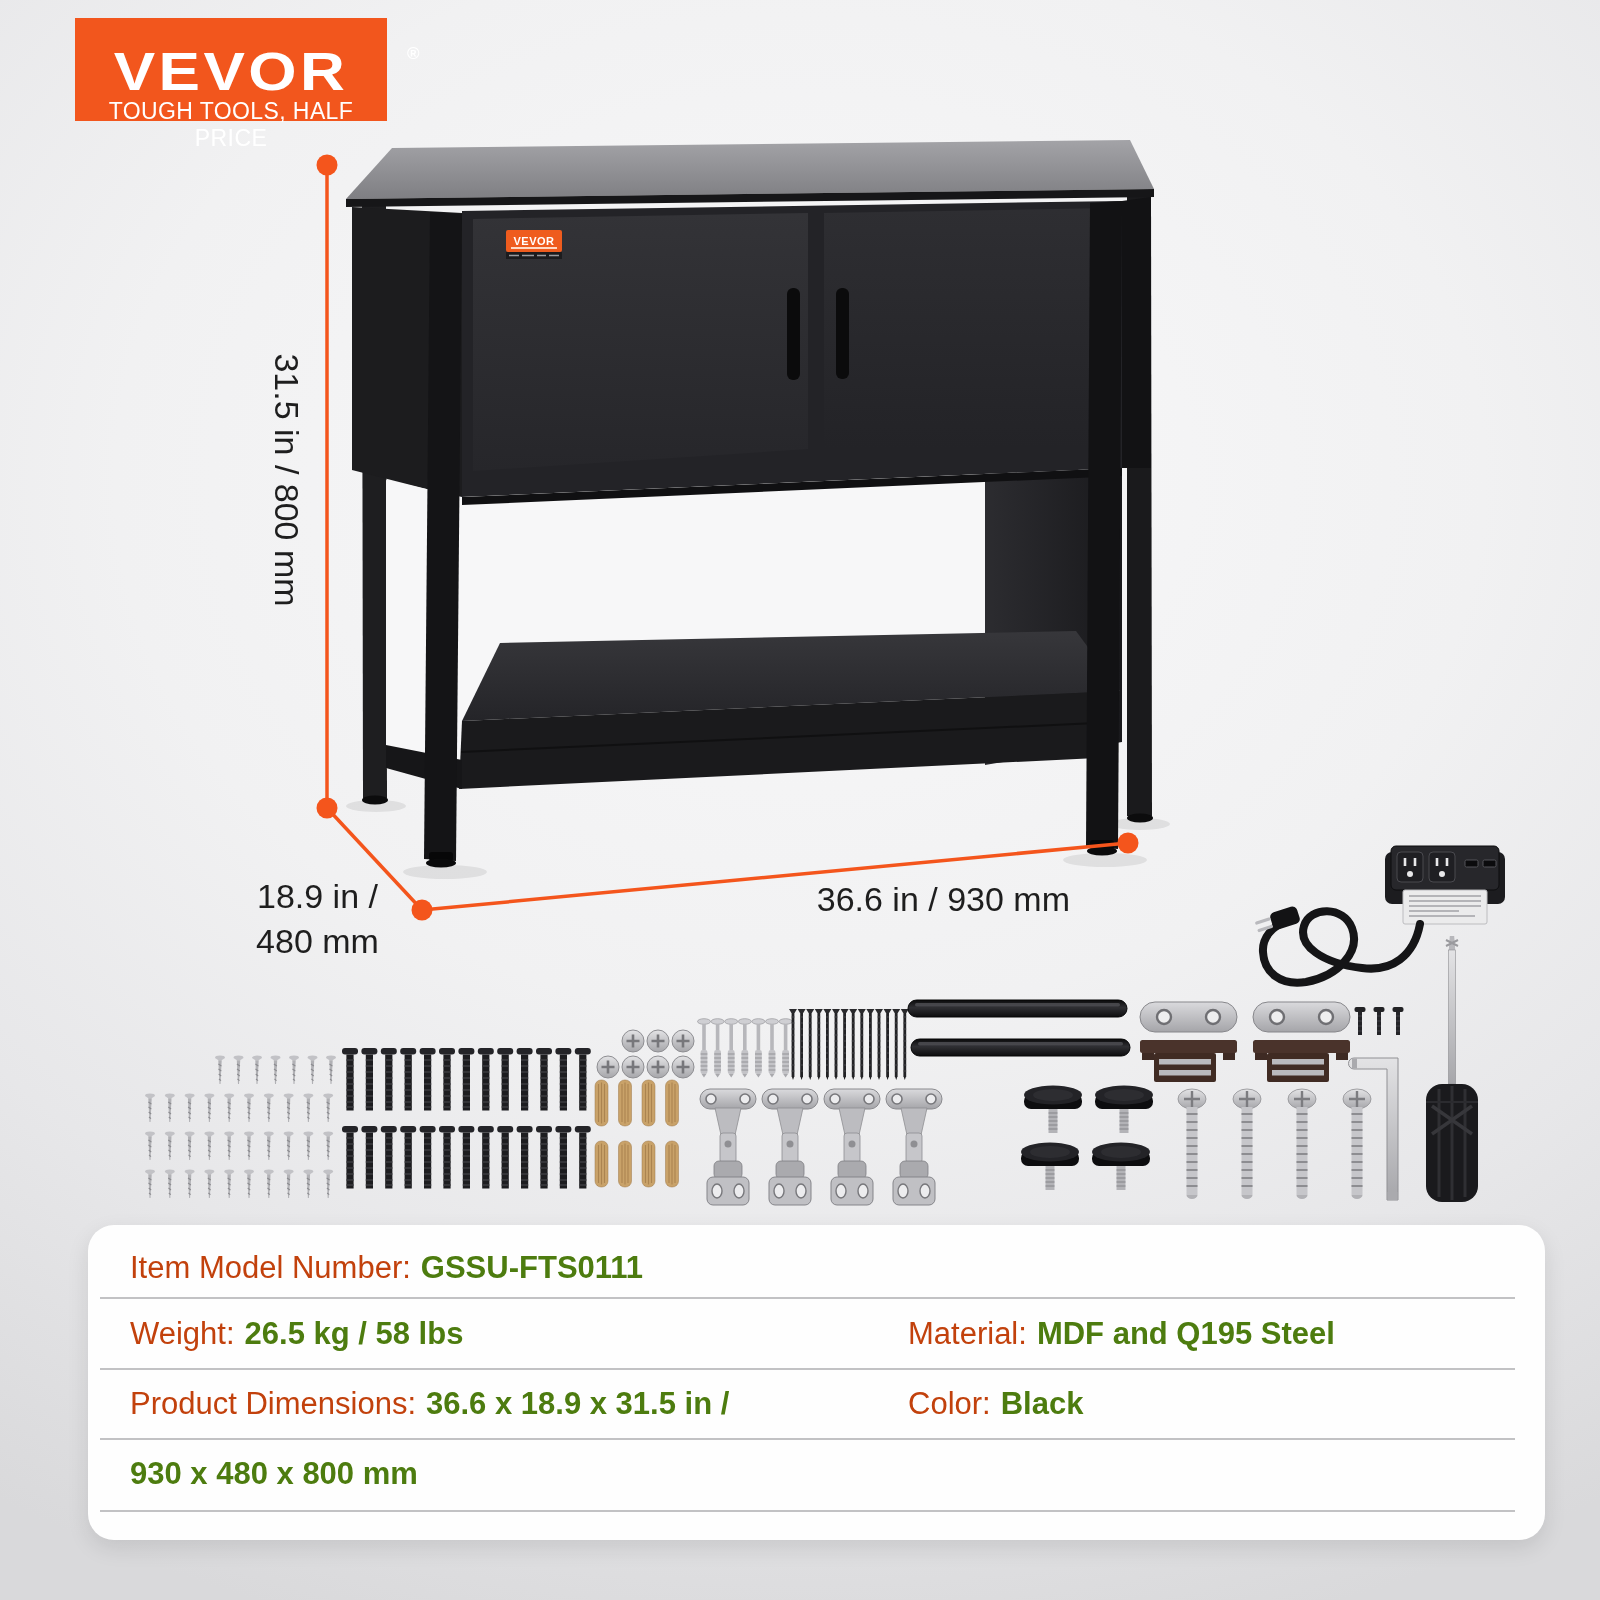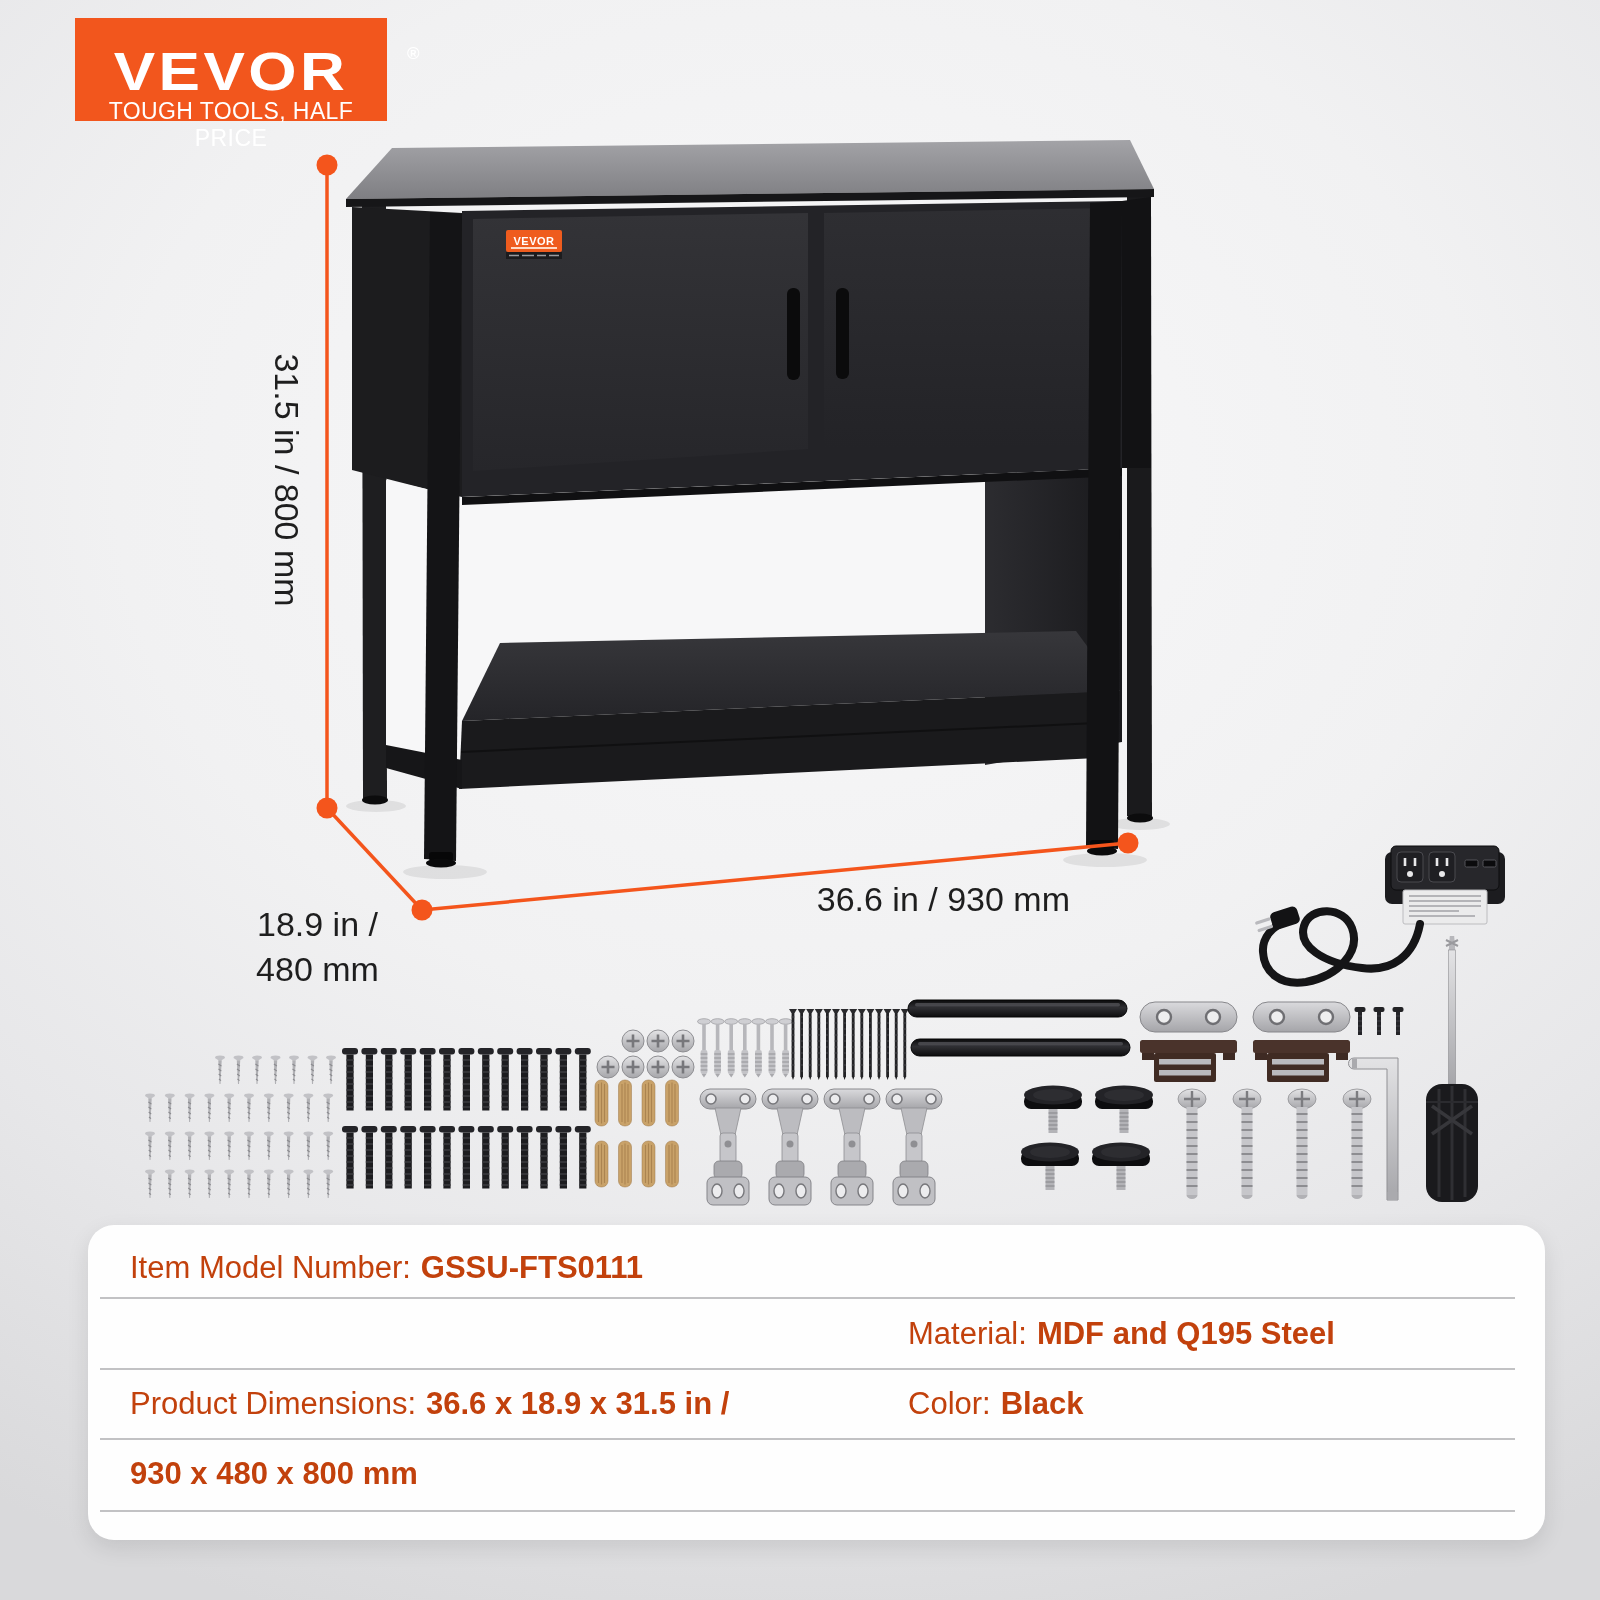--- a/index.html
+++ b/index.html
@@ -11,28 +11,28 @@
   .abs{position:absolute;}
   
   .logo-box{left:75px;top:18px;width:312px;height:103px;background:#f2561d;color:#fff;}
   .logo-word{left:0;top:22px;width:100%;text-align:center;font-weight:bold;font-size:54px;
     letter-spacing:3px;transform:scaleX(1.15);}
   .logo-reg{left:332px;top:26px;font-size:17px;font-weight:bold;}
   .logo-tag{left:0;top:80px;width:100%;text-align:center;font-weight:normal;font-size:23px;letter-spacing:0.4px;}
   
   .dim{color:#1e1e1e;font-size:34px;}
   .dim-height{left:87px;top:456px;width:400px;height:48px;line-height:48px;text-align:center;transform:rotate(90deg);}
-  .dim-depth{left:230px;top:874px;width:175px;text-align:center;line-height:45px;margin-top:28px;}
+  .dim-depth{left:230px;top:874px;width:175px;text-align:center;line-height:45px;}
   .dim-width{left:670px;top:880px;width:400px;text-align:right;}
   
   .spec-card{left:88px;top:1225px;width:1457px;height:315px;background:#fefefe;border-radius:26px;
     box-shadow:0 8px 22px rgba(0,0,0,0.10);}
   .spec-row{position:absolute;height:44px;line-height:44px;font-size:31px;white-space:nowrap;}
   .spec-row .lbl{color:#c2410c;}
-  .spec-row .val{color:#c2410c;font-weight:bold;margin-left:10px;margin-top:24px;}
+  .spec-row .val{color:#4d7c0f;font-weight:bold;margin-left:10px;margin-top:24px;}
   .divider{position:absolute;left:12px;width:1415px;height:2px;background:#c2c2c4;}
   .c-left{left:42px;}
   .c-right{left:820px;}
   svg{display:block;}
 </style>
 </head>
 <body>
 
 <svg class="abs" style="left:0;top:0" width="1600" height="1600" viewBox="0 0 1600 1600" xmlns="http://www.w3.org/2000/svg" xmlns:xlink="http://www.w3.org/1999/xlink">
   <defs>
@@ -388,20 +388,23 @@
   <div>480 mm</div>
 </div>
 <div class="abs dim dim-width">36.6 in / 930 mm</div>
 
 <div class="abs spec-card">
   <div class="spec-row c-left" style="top:21px">
     <span class="lbl">Item Model Number:</span><span class="val">GSSU-FTS0111</span>
   </div>
   <div class="divider" style="top:72px"></div>
 
+  <div class="spec-row c-left" style="top:87px">
+    <span class="lbl">Weight:</span><span class="val">26.5 kg / 58 lbs</span>
+  </div>
   <div class="spec-row c-right" style="top:87px">
     <span class="lbl">Material:</span><span class="val">MDF and Q195 Steel</span>
   </div>
   <div class="divider" style="top:143px"></div>
 
   <div class="spec-row c-left" style="top:157px">
     <span class="lbl">Product Dimensions:</span><span class="val">36.6 x 18.9 x 31.5 in /</span>
   </div>
   <div class="spec-row c-right" style="top:157px">
     <span class="lbl">Color:</span><span class="val">Black</span>

